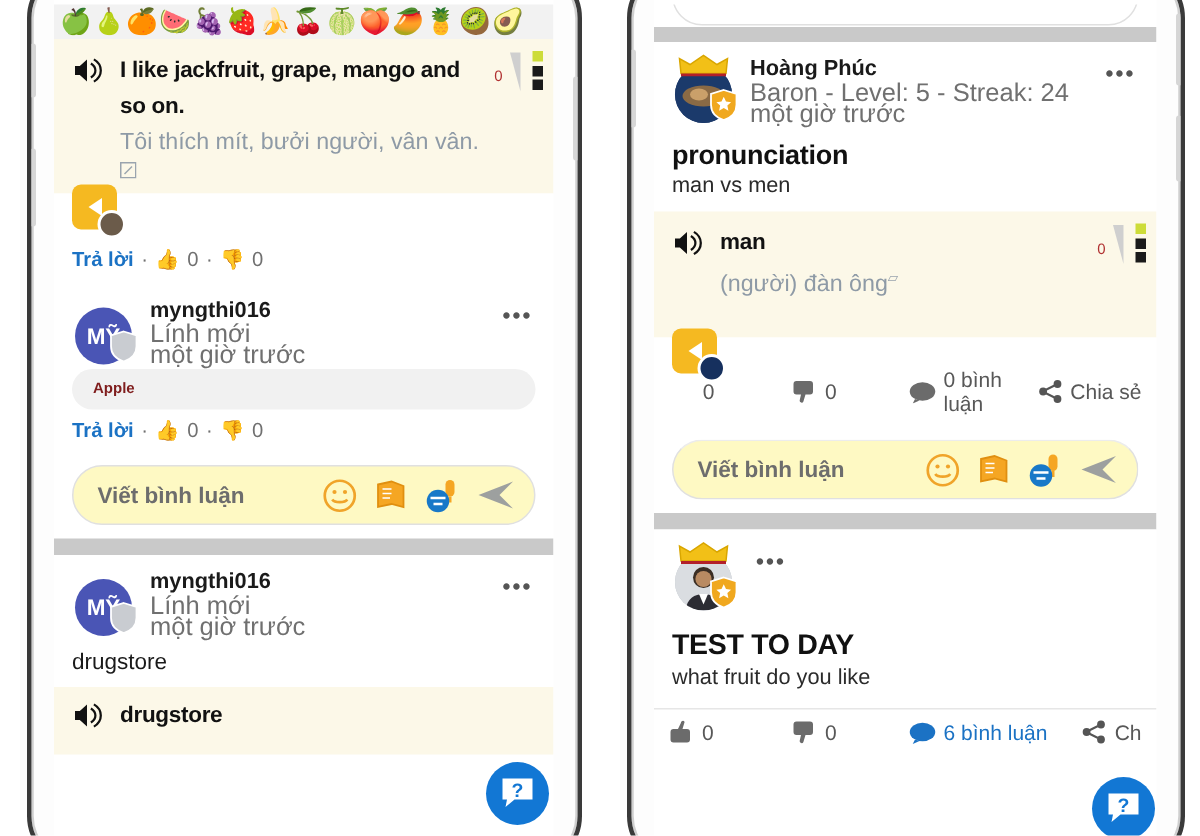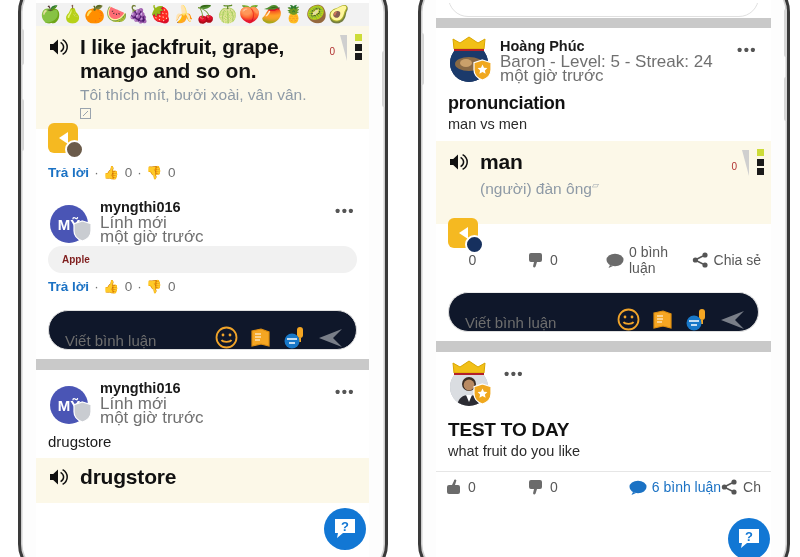--- a/index.html
+++ b/index.html
@@ -60,21 +60,21 @@
            font-weight:bold; padding:3px 2px 0 4px; }
 
   .post-title { font-size:18px; font-weight:bold; color:#111; padding:8px 12px 1px 12px;
                 letter-spacing:-0.2px; }
   .post-sub   { font-size:14.5px; color:#2b2b2b; padding:1px 12px 9px 12px; }
 
   
   .hi-block { position:relative; background:#fcf8e8; padding:9px 44px 10px 12px; }
   .hi-row { display:flex; align-items:flex-start; }
   .spk { flex:0 0 auto; margin-right:10px; padding-top:2px; }
-  .hi-en { font-size:21px; font-weight:bold; color:#111; line-height:24px; letter-spacing:-0.2px; }
+  .hi-en { font-size:15px; font-weight:bold; color:#111; line-height:24px; letter-spacing:-0.2px; }
   .hi-vi { font-size:15.5px; color:#8e9aa6; line-height:23px; padding-left:0; }
   .edit-mini { font-size:9px; color:#9aa4ae; vertical-align:super; }
   .zero { position:absolute; right:34px; top:20px; font-size:10px; color:#b03030; }
   .flagtri { position:absolute; right:22px; top:9px; width:0; height:0;
              border-left:7px solid transparent; border-right:0 solid transparent;
              border-top:26px solid #cfcfcf; }
   .vdots { position:absolute; right:7px; top:8px; width:7px; }
   .vdots i { display:block; width:7px; height:7px; background:#1a1a1a; margin-bottom:2.5px; }
   .vdots i.g { background:#cddc39; }
 
@@ -96,27 +96,27 @@
   .cmt-bubble { margin:0 12px 4px 12px; background:#f1f1f1; border-radius:18px;
                 padding:8px 14px; font-size:10px; color:#7f1d1d;font-weight:bold; }
 
   .plain-line { padding:6px 12px 8px 12px; font-size:15px; color:#1a1a1a; }
 
   .action-bar { display:flex; align-items:center; border-top:1px solid #e6e6e6;
                 padding:7px 10px; font-size:14px; color:#585858; position:relative; }
   .action-bar .ai { display:flex; align-items:center; gap:5px; }
   .action-bar .ai.l1 { flex:0 0 82px; }
   .action-bar .ai.l2 { flex:0 0 78px; }
-  .action-bar .ai.l3 { flex:1 1 auto;justify-content:flex-end; }
+  .action-bar .ai.l3 { flex:1 1 auto; }
   .action-bar .ai.l4 { flex:0 0 auto; }
   .action-bar .blue { color:#1b72c4; }
 
-  .cmt-input { margin:7px 12px 9px 12px; background:#0f172a; border:1px solid #e0e0e0;
-               border-radius:22px; height:40px; display:flex; align-items:flex-end;
-               padding:0 12px 0 16px; }
+  .cmt-input { margin:7px 12px 9px 12px; background:#fef9c3; border:1px solid #e0e0e0;
+               border-radius:22px; height:40px; display:flex; align-items:center;
+               padding:0 12px 0 16px;font-weight:bold; }
   .cmt-ph { flex:1 1 auto; font-size:15px; color:#6d6d6d; }
   .cmt-icons { display:flex; align-items:center; gap:11px; }
 
   svg { display:block; }
   .ov-help { position:absolute; width:42px; height:42px; border-radius:50%;
              background:#1277d4; display:flex; align-items:center; justify-content:center;
              z-index:50; }
   .ov-help.h1 { left:324px; top:508px; }
   .ov-help.h2 { left:728px; top:518px; }
 </style>
@@ -149,21 +149,21 @@
           <div class="hi-row">
             <span class="spk">
               <svg width="22" height="20" viewBox="0 0 22 20">
                 <path d="M2 7h3.2L10 2.6v14.8L5.2 13H2z" fill="#111"></path>
                 <path d="M12.6 5.3c1.9 1.2 3 2.8 3 4.7s-1.1 3.5-3 4.7" stroke="#111" stroke-width="1.5" fill="none"></path>
                 <path d="M14.6 2.6c2.9 1.7 4.6 4.2 4.6 7.4s-1.7 5.7-4.6 7.4" stroke="#111" stroke-width="1.5" fill="none"></path>
               </svg>
             </span>
             <div style="flex:1 1 auto;min-width:0">
               <div class="hi-en">I like jackfruit, grape, mango and so on.</div>
-              <div class="hi-vi"><span>Tôi thích mít, bưởi xoài, vân vân.</span></div>
+              <div class="hi-vi"><span>Tôi thích mít, bưởi người, vân vân.</span></div>
               <div style="margin-top:2px">
                 <svg width="11" height="11" viewBox="0 0 11 11">
                   <rect x="0.5" y="0.5" width="10" height="10" fill="none" stroke="#9aa4ae" stroke-width="1"></rect>
                   <path d="M3 8l5-5" stroke="#9aa4ae" stroke-width="1"></path>
                 </svg>
               </div>
             </div>
           </div>
         </div>
 

